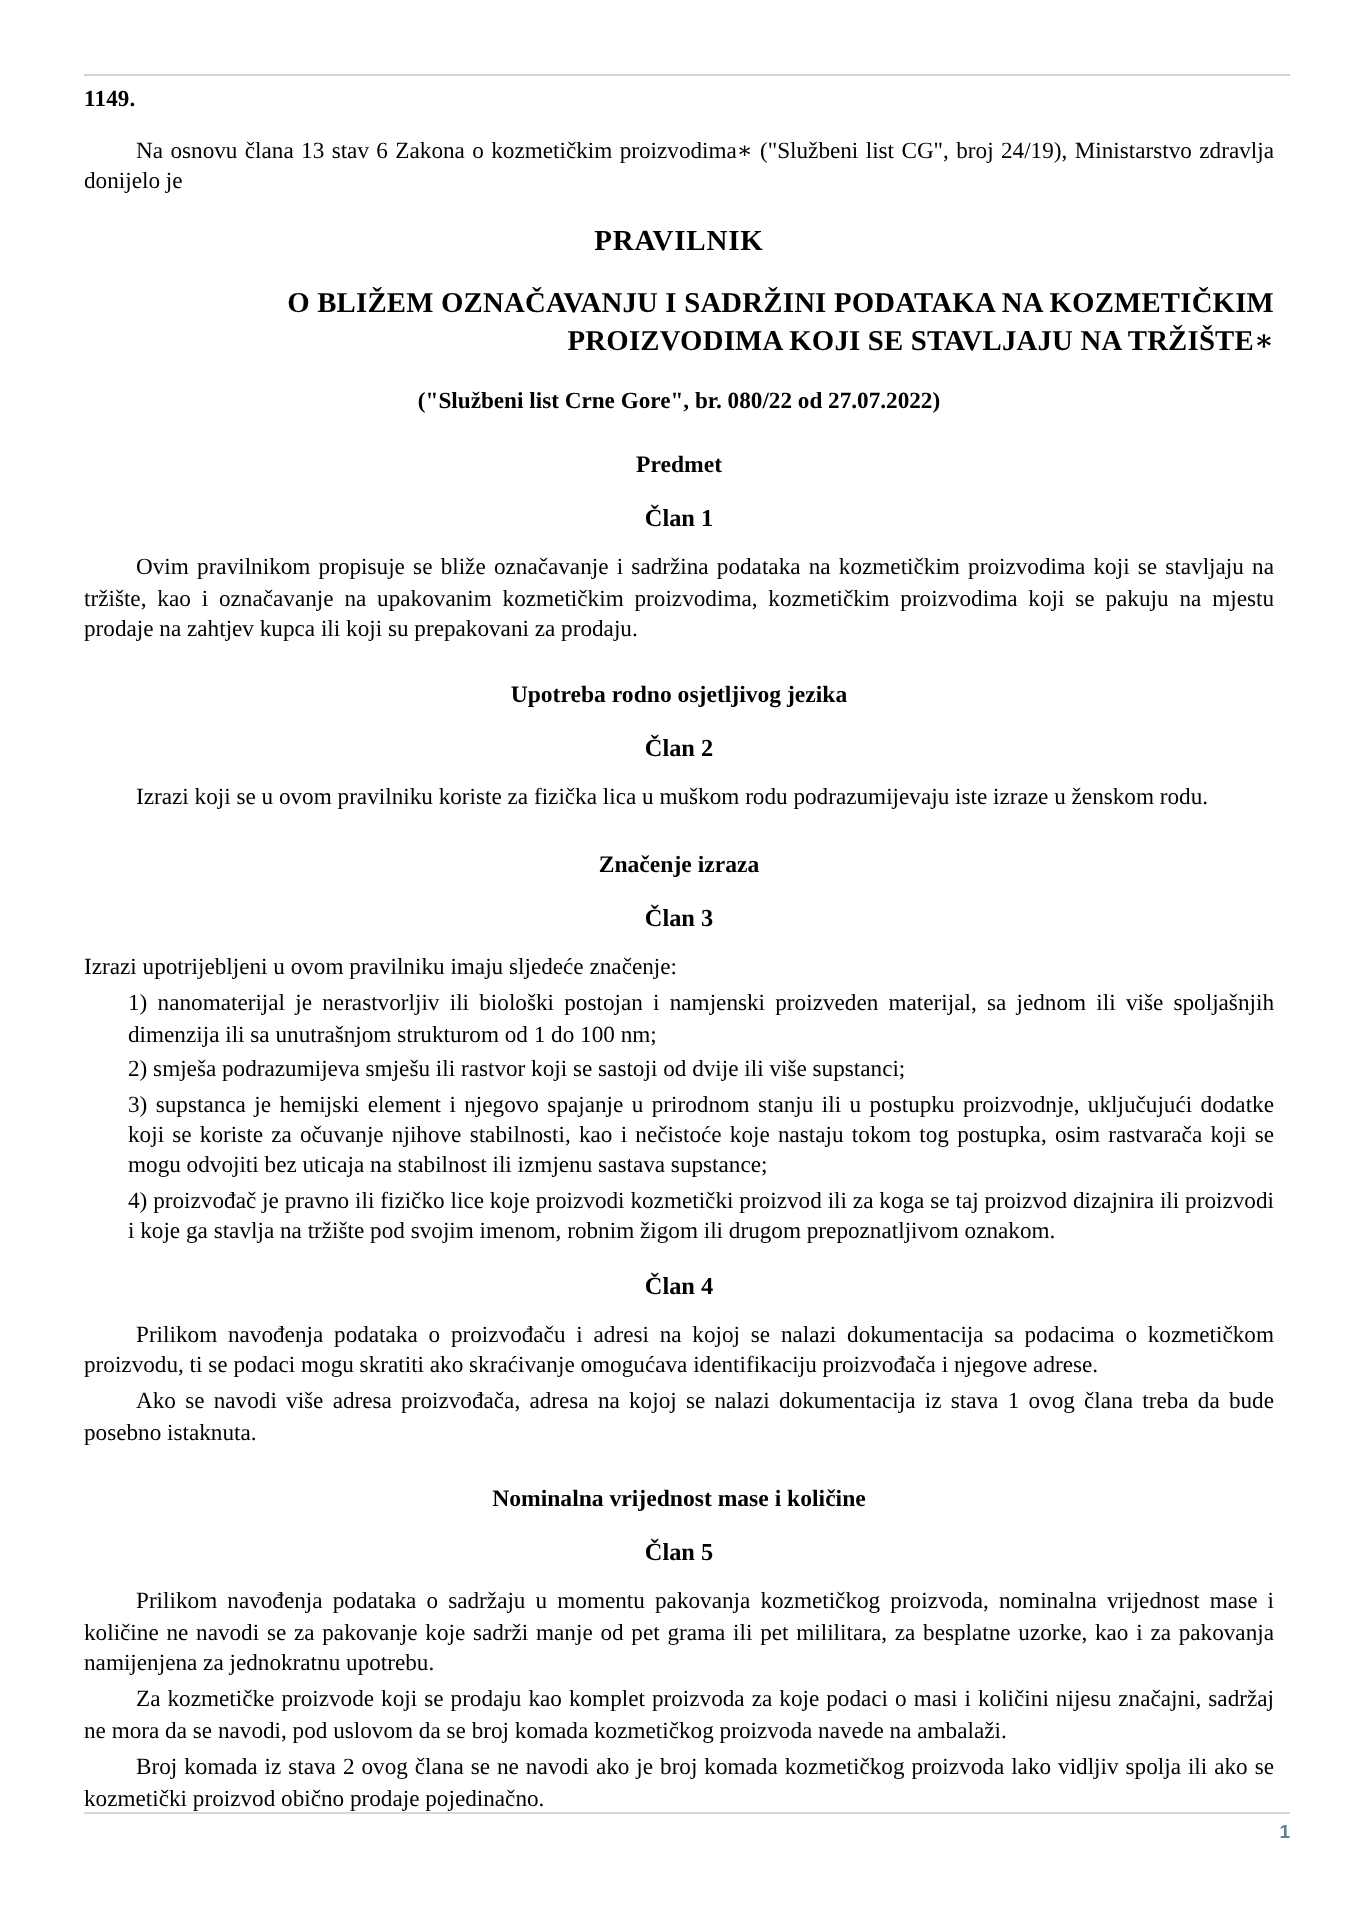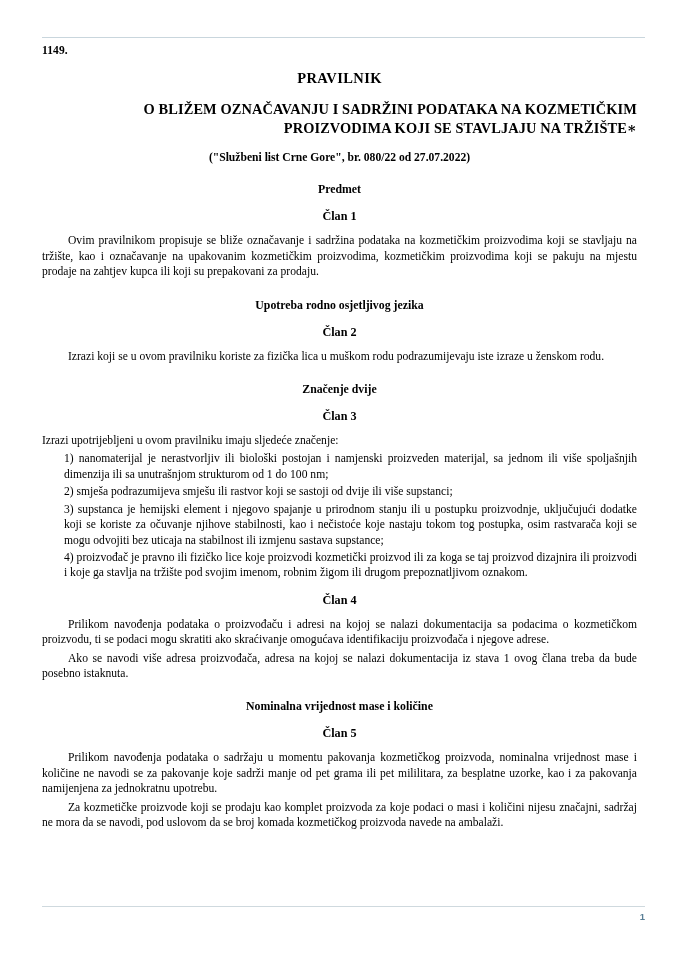--- a/index.html
+++ b/index.html
@@ -127,50 +127,52 @@
 <body>
 
 <div class="page">
 
   <div class="rule rule-top"></div>
 
   <div class="content">
 
     <div class="doc-number">1149.</div>
 
+    <p class="body">Na osnovu člana 13 stav 6 Zakona o kozmetičkim proizvodima∗ ("Službeni list CG", broj 24/19), Ministarstvo zdravlja donijelo je</p>
 
     <h1 class="main-title">PRAVILNIK</h1>
 
     <h2 class="subject-title">O BLIŽEM OZNAČAVANJU I SADRŽINI PODATAKA NA KOZMETIČKIM PROIZVODIMA KOJI SE STAVLJAJU NA TRŽIŠTE∗</h2>
 
     <div class="official-gazette">("Službeni list Crne Gore", br. 080/22 od 27.07.2022)</div>
 
     <h3 class="section-heading">Predmet</h3>
     <h4 class="article-heading">Član 1</h4>
     <p class="body">Ovim pravilnikom propisuje se bliže označavanje i sadržina podataka na kozmetičkim proizvodima koji se stavljaju na tržište, kao i označavanje na upakovanim kozmetičkim proizvodima, kozmetičkim proizvodima koji se pakuju na mjestu prodaje na zahtjev kupca ili koji su prepakovani za prodaju.</p>
 
     <h3 class="section-heading">Upotreba rodno osjetljivog jezika</h3>
     <h4 class="article-heading">Član 2</h4>
     <p class="body">Izrazi koji se u ovom pravilniku koriste za fizička lica u muškom rodu podrazumijevaju iste izraze u ženskom rodu.</p>
 
-    <h3 class="section-heading">Značenje dvije</h3>
+    <h3 class="section-heading">Značenje izraza</h3>
     <h4 class="article-heading">Član 3</h4>
     <p class="body-noindent">Izrazi upotrijebljeni u ovom pravilniku imaju sljedeće značenje:</p>
     <p class="item">1) nanomaterijal je nerastvorljiv ili biološki postojan i namjenski proizveden materijal, sa jednom ili više spoljašnjih dimenzija ili sa unutrašnjom strukturom od 1 do 100 nm;</p>
     <p class="item">2) smješa podrazumijeva smješu ili rastvor koji se sastoji od dvije ili više supstanci;</p>
     <p class="item">3) supstanca je hemijski element i njegovo spajanje u prirodnom stanju ili u postupku proizvodnje, uključujući dodatke koji se koriste za očuvanje njihove stabilnosti, kao i nečistoće koje nastaju tokom tog postupka, osim rastvarača koji se mogu odvojiti bez uticaja na stabilnost ili izmjenu sastava supstance;</p>
     <p class="item">4) proizvođač je pravno ili fizičko lice koje proizvodi kozmetički proizvod ili za koga se taj proizvod dizajnira ili proizvodi i koje ga stavlja na tržište pod svojim imenom, robnim žigom ili drugom prepoznatljivom oznakom.</p>
 
     <h4 class="article-heading">Član 4</h4>
     <p class="body">Prilikom navođenja podataka o proizvođaču i adresi na kojoj se nalazi dokumentacija sa podacima o kozmetičkom proizvodu, ti se podaci mogu skratiti ako skraćivanje omogućava identifikaciju proizvođača i njegove adrese.</p>
     <p class="body">Ako se navodi više adresa proizvođača, adresa na kojoj se nalazi dokumentacija iz stava 1 ovog člana treba da bude posebno istaknuta.</p>
 
     <h3 class="section-heading">Nominalna vrijednost mase i količine</h3>
     <h4 class="article-heading">Član 5</h4>
     <p class="body">Prilikom navođenja podataka o sadržaju u momentu pakovanja kozmetičkog proizvoda, nominalna vrijednost mase i količine ne navodi se za pakovanje koje sadrži manje od pet grama ili pet mililitara, za besplatne uzorke, kao i za pakovanja namijenjena za jednokratnu upotrebu.</p>
     <p class="body">Za kozmetičke proizvode koji se prodaju kao komplet proizvoda za koje podaci o masi i količini nijesu značajni, sadržaj ne mora da se navodi, pod uslovom da se broj komada kozmetičkog proizvoda navede na ambalaži.</p>
+    <p class="body">Broj komada iz stava 2 ovog člana se ne navodi ako je broj komada kozmetičkog proizvoda lako vidljiv spolja ili ako se kozmetički proizvod obično prodaje pojedinačno.</p>
 
   </div>
 
   <div class="rule rule-bottom"></div>
   <div class="page-number">1</div>
 
 </div>
 
 </body></html>

